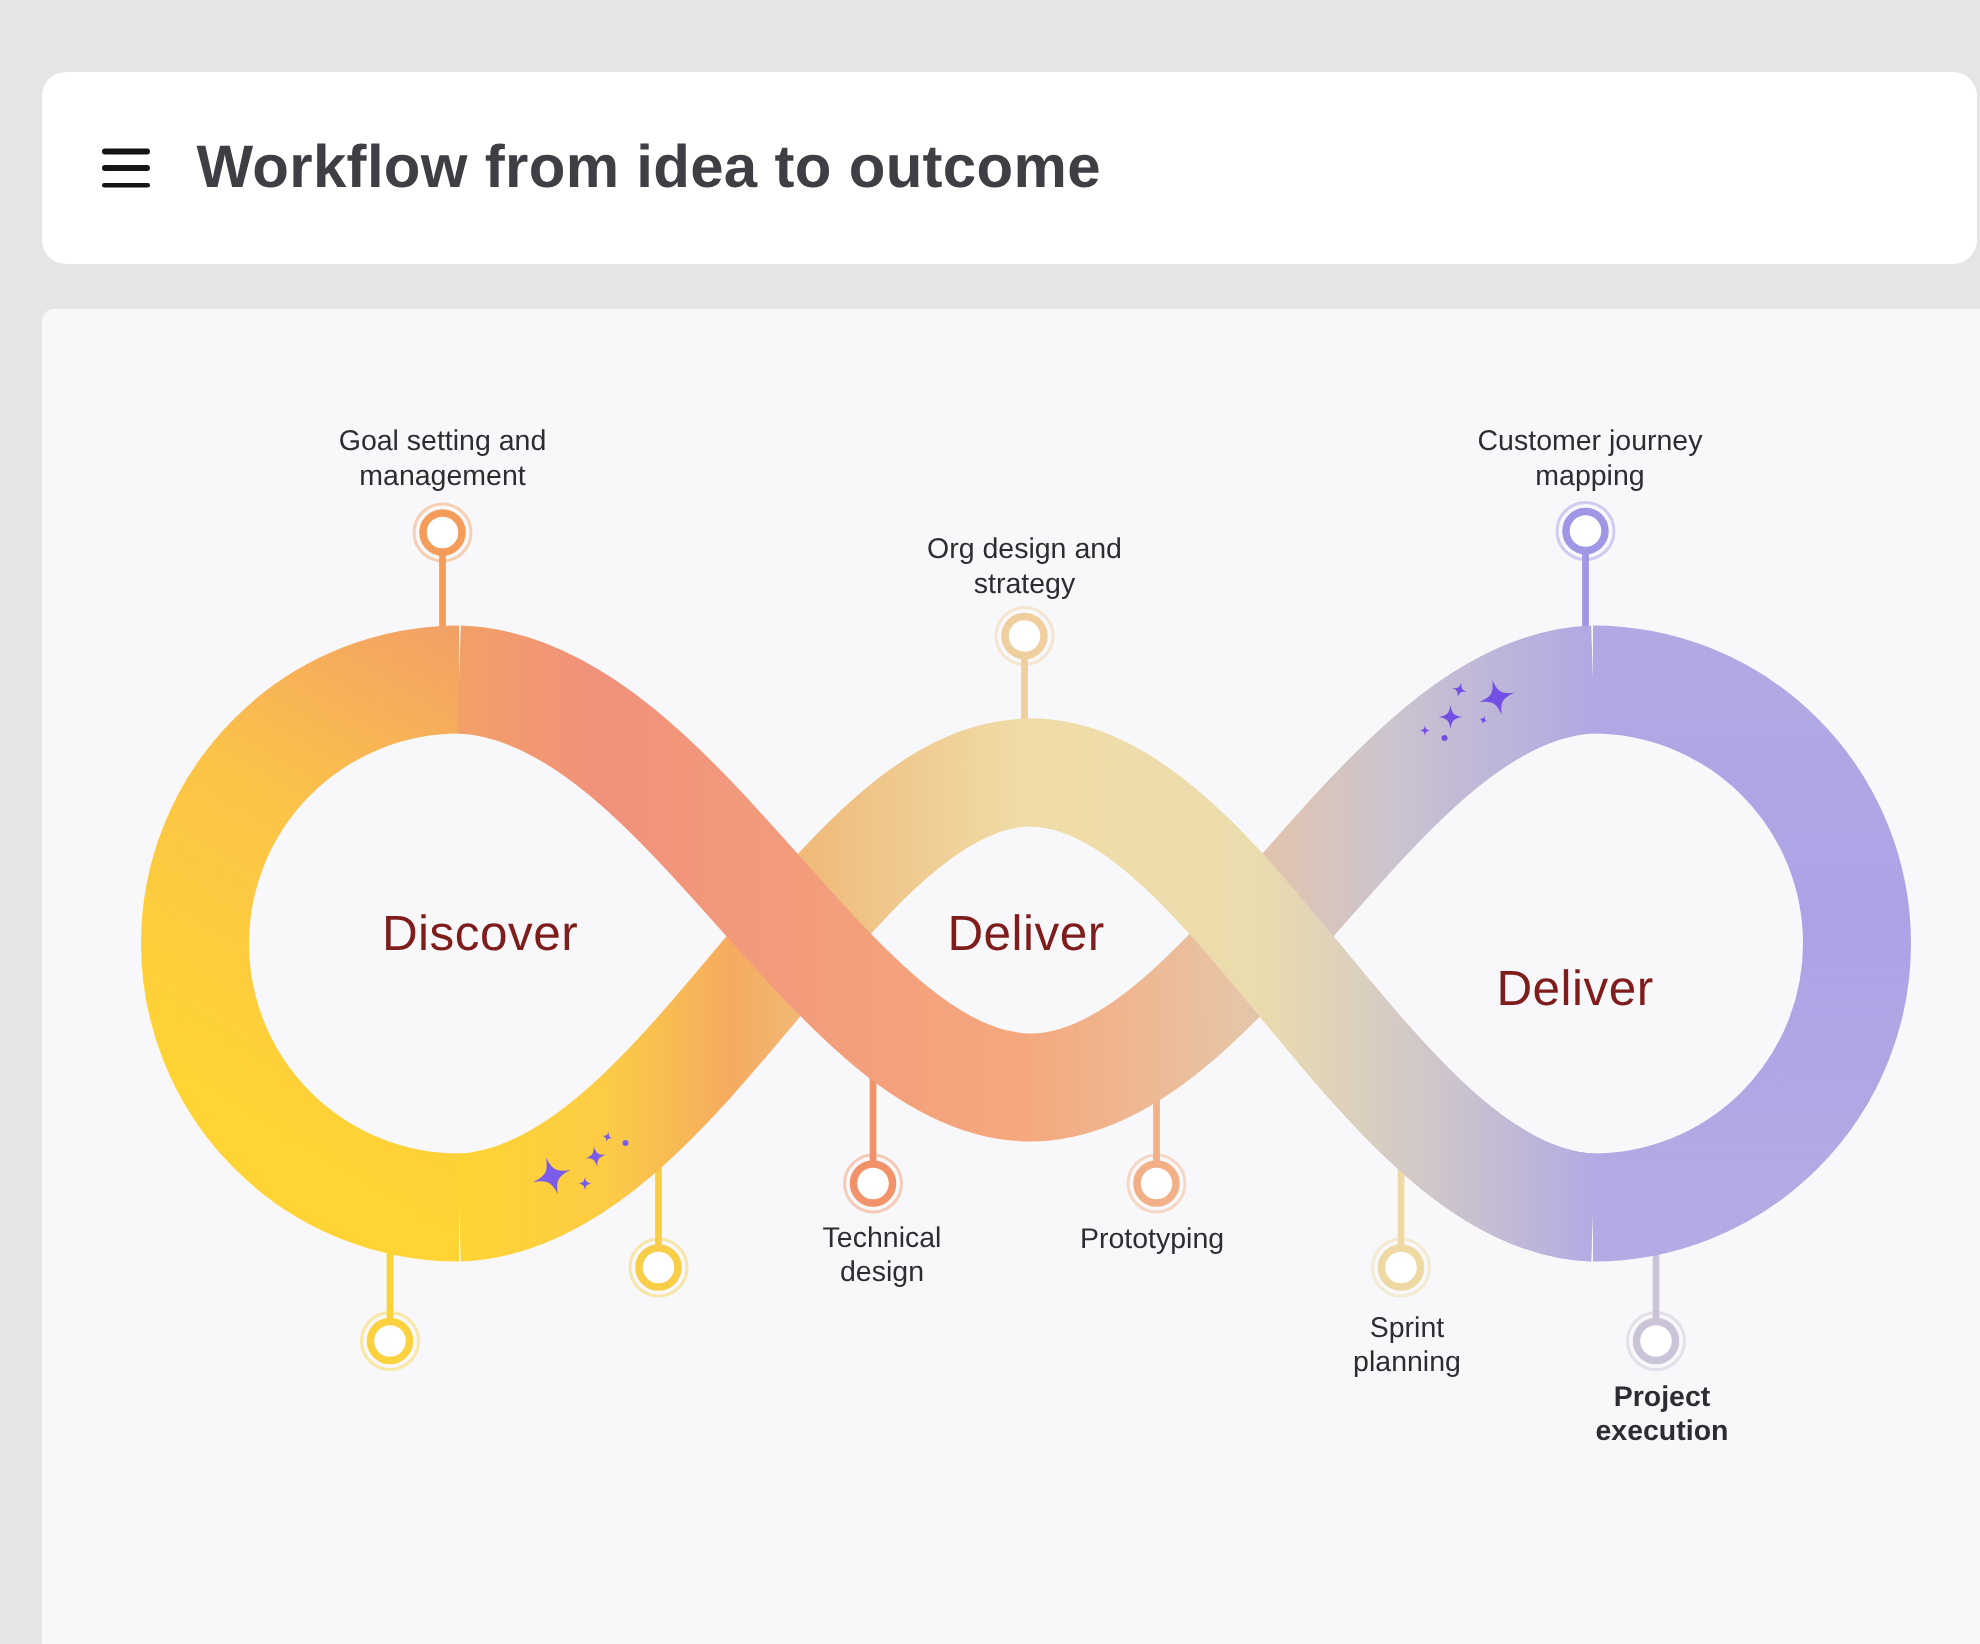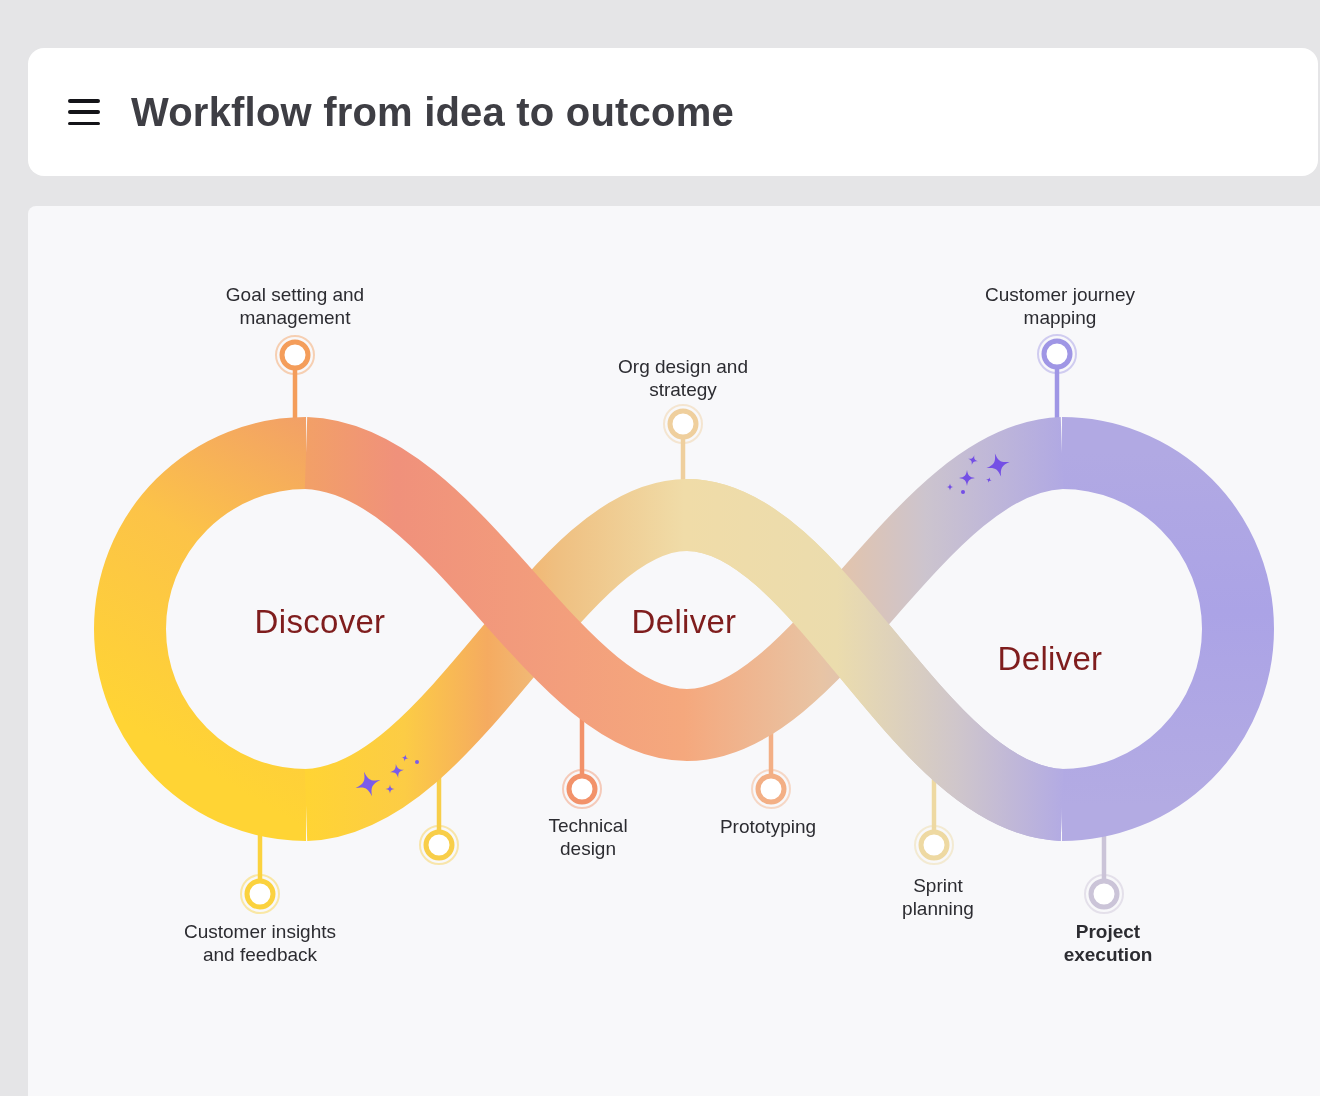--- a/index.html
+++ b/index.html
@@ -216,22 +216,20 @@
   <div class="phase-label phase-discover">Discover</div>
   <div class="phase-label phase-define">Deliver</div>
   <div class="phase-label phase-deliver">Deliver</div>
 
   <div class="node-label nlab-1">Org design and
 strategy</div>
   <div class="node-label nlab-0">Goal setting and
 management</div>
   <div class="node-label nlab-2">Customer journey
 mapping</div>
-  <div class="node-label nlab-3">Customer insights
-and feedback</div>
   <div class="node-label nlab-5">Technical
 design</div>
   <div class="node-label nlab-6">Prototyping</div>
   <div class="node-label nlab-7">Sprint
 planning</div>
   <div class="node-label nlab-8">Project
 execution</div>
 </div>
 
 </body></html>

